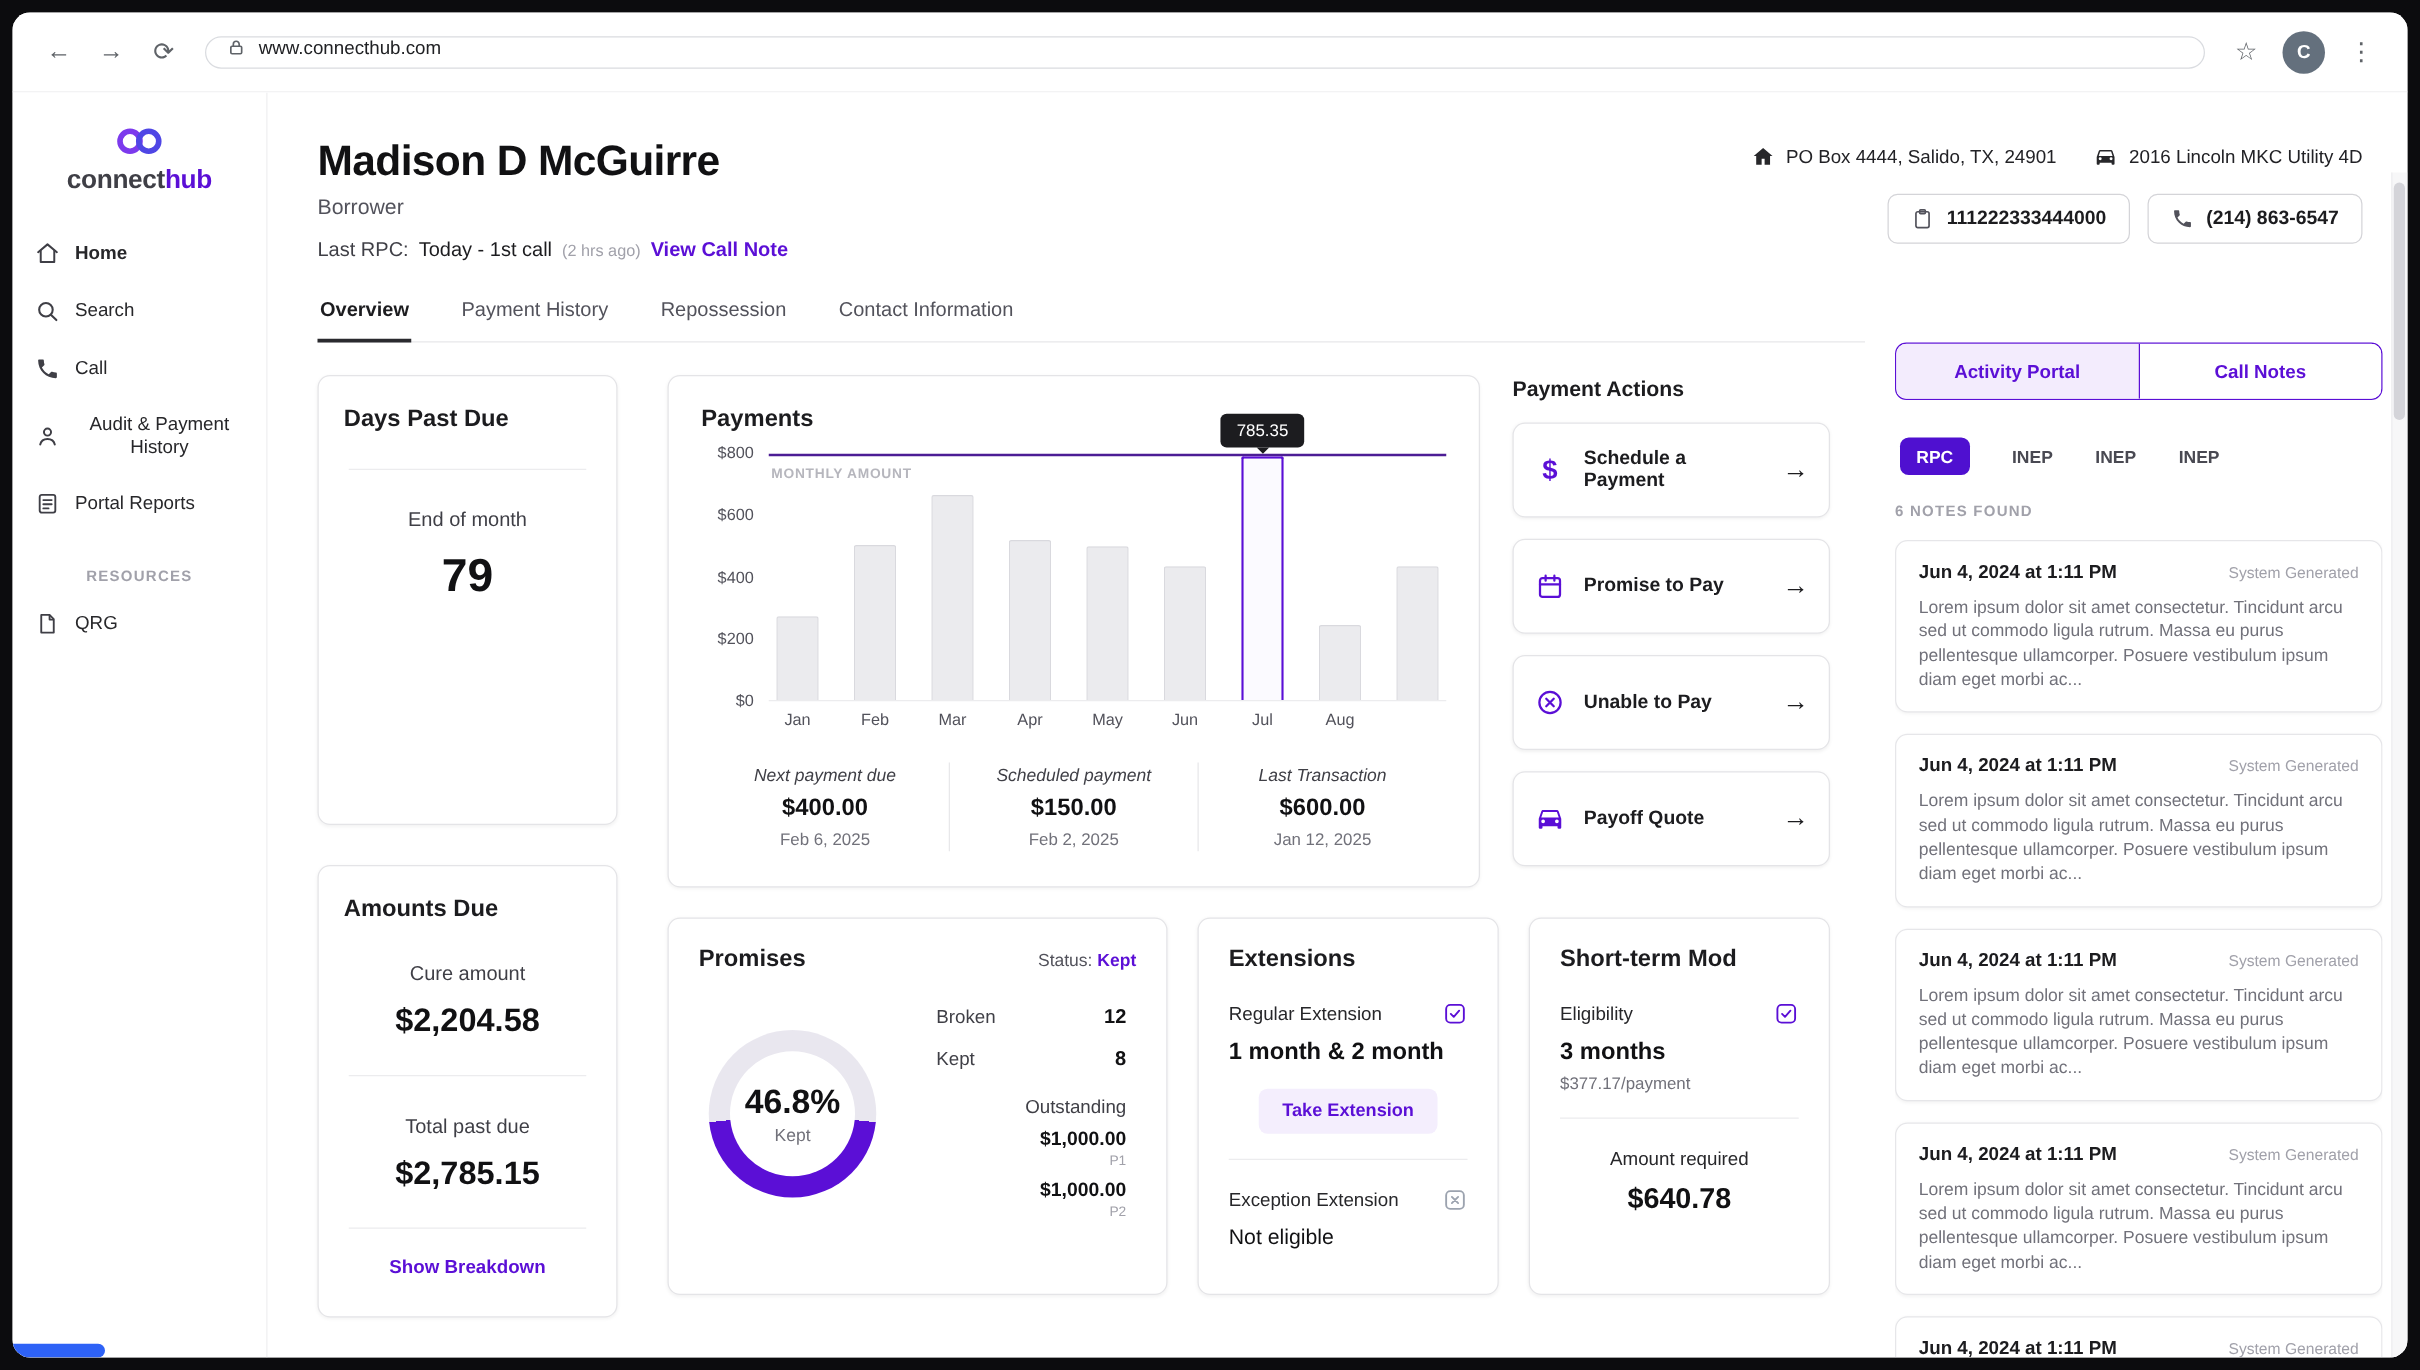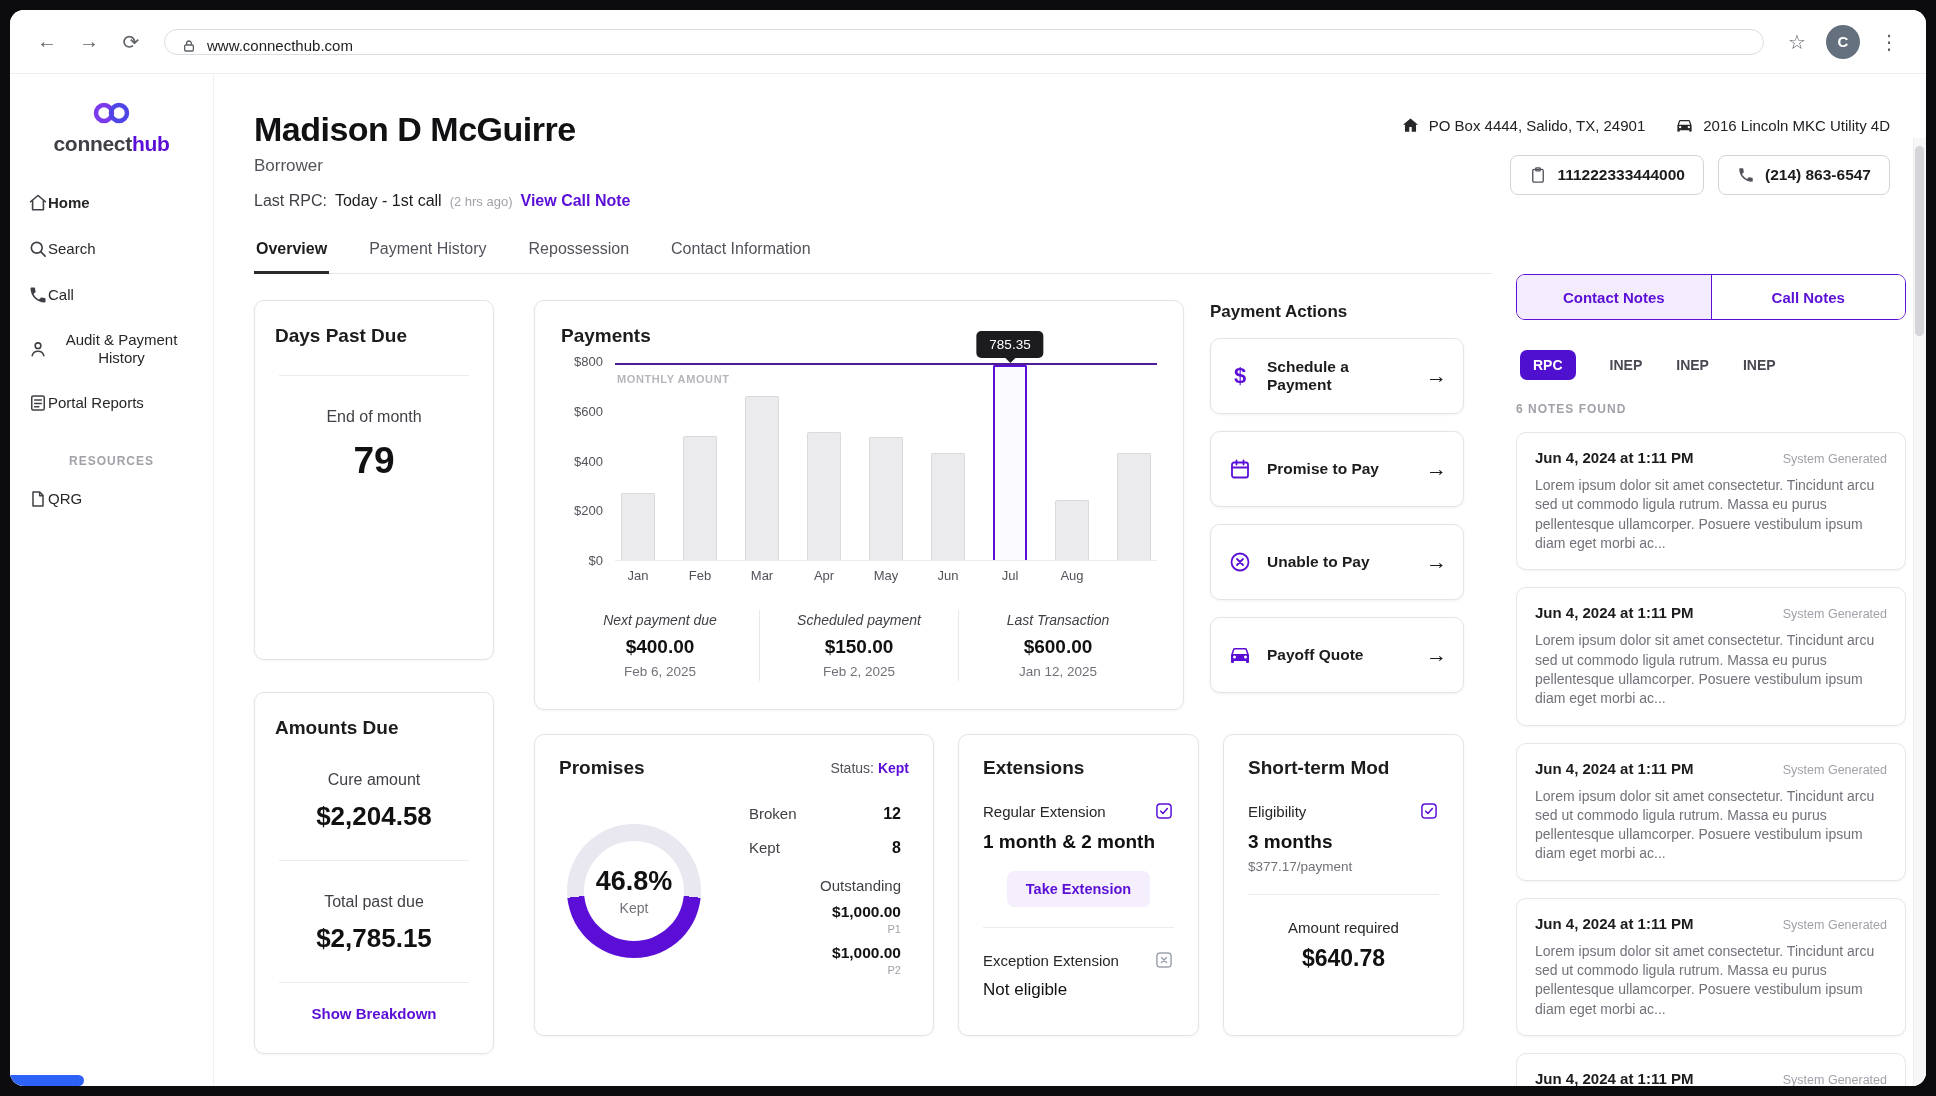--- a/index.html
+++ b/index.html
@@ -17,34 +17,34 @@
     --border-light:#ececee;
   }
   *{box-sizing:border-box;margin:0;padding:0;}
   html,body{width:1936px;height:1096px;overflow:hidden;}
   body{background:#0c0c0e;font-family:"Liberation Sans","DejaVu Sans",sans-serif;color:var(--ink);position:relative;}
   .window{position:absolute;inset:10px;background:#fff;border-radius:14px;overflow:hidden;display:flex;flex-direction:column;}
 
   
   .chrome{height:64px;flex:none;display:flex;align-items:center;padding:0 18px;gap:4px;background:#fff;border-bottom:1px solid #efeff1;}
   .chrome-btn{width:38px;height:38px;border-radius:50%;display:grid;place-items:center;font-size:20px;color:#5f6368;cursor:pointer;flex:none;}
-  .address-bar{flex:1;height:26px;border:1px solid #dadce0;border-radius:20px;display:flex;align-items:flex-end;gap:10px;padding:0 16px;margin:0 10px;}
+  .address-bar{flex:1;height:26px;border:1px solid #dadce0;border-radius:20px;display:flex;align-items:flex-start;gap:10px;padding:0 16px;margin:0 10px;}
   .address-bar .url{font-size:15px;color:#202124;}
   .lock{width:16px;height:16px;color:#5f6368;display:grid;place-items:center;}
   .lock svg{width:16px;height:16px;}
   .avatar{width:34px;height:34px;border-radius:50%;background:#64707d;color:#fff;font-size:15px;font-weight:700;display:grid;place-items:center;margin:0 6px;cursor:pointer;flex:none;}
 
   
   .app{flex:1;display:flex;overflow:hidden;background:#fff;position:relative;}
   .sidebar{width:204px;flex:none;border-right:1px solid #f0f0f1;display:flex;flex-direction:column;text-align:center;}
   .logo{display:flex;flex-direction:column;align-items:center;gap:6px;padding:26px 8px 24px;}
   .logo svg{width:46px;height:26px;}
   .logo-text{font-size:21px;font-weight:600;color:#3f3f46;letter-spacing:-.3px;}
   .logo-text .hub{color:var(--accent);}
-  .nav-item{display:flex;align-items:center;padding:13px 18px;font-size:15px;color:#27272a;cursor:pointer;line-height:1.2;}
+  .nav-item{display:flex;align-items:center;gap:12px;padding:13px 18px;font-size:15px;color:#27272a;cursor:pointer;line-height:1.2;}
   .nav-item.active{font-weight:700;}
   .nav-icon{width:20px;height:20px;flex:none;color:#3f3f46;}
   .nav-icon svg{width:20px;height:20px;display:block;}
   .resources-label{padding:28px 18px 8px;font-size:12px;font-weight:700;color:var(--gray-400);letter-spacing:1px;}
 
   .right-side{flex:1;display:flex;flex-direction:column;min-width:0;}
 
   
   .page-header{display:flex;justify-content:space-between;align-items:flex-start;padding:36px 36px 0 40px;flex:none;}
   .person-name{font-size:34px;font-weight:700;letter-spacing:-.5px;color:#111113;}
@@ -555,21 +555,21 @@
                   <div class="amt-req-val">$640.78</div>
                 </section>
 
               </div>
             </div>
           </div>
         </div>
 
         <aside class="notes">
           <div class="notes-toggle">
-            <div class="toggle-seg active">Contact Notes</div>
+            <div class="toggle-seg active">Activity Portal</div>
             <div class="toggle-seg">Call Notes</div>
           </div>
           <div class="chips">
             <span class="chip active">RPC</span>
             <span class="chip">INEP</span>
             <span class="chip">INEP</span>
             <span class="chip">INEP</span>
           </div>
           <div class="notes-count">6 NOTES FOUND</div>
           <div class="notes-list">

